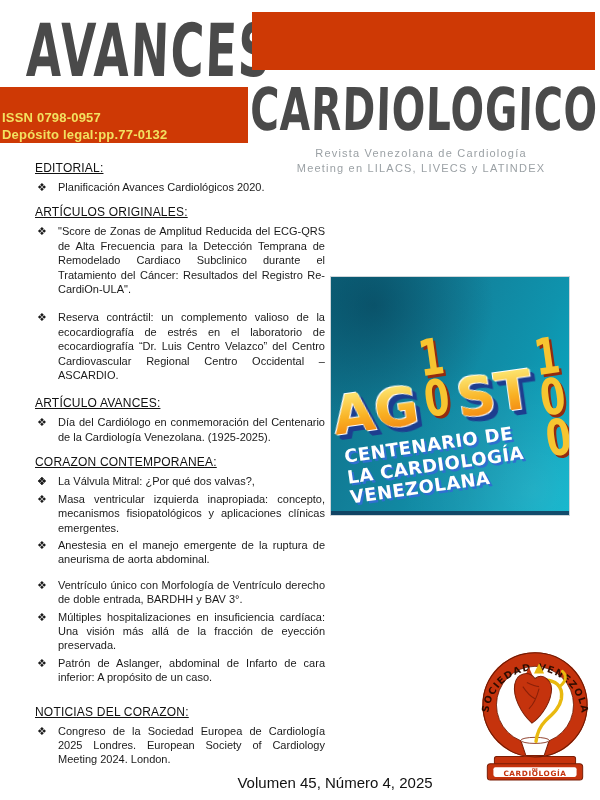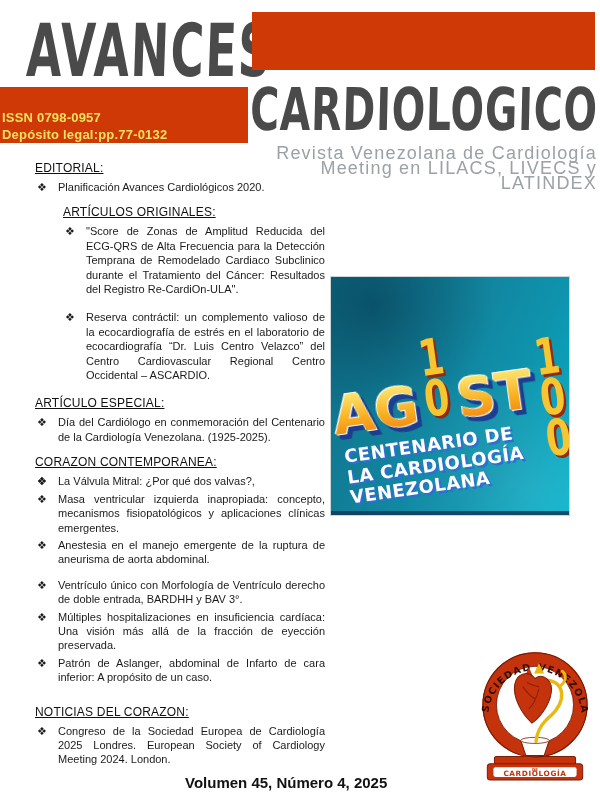--- a/index.html
+++ b/index.html
@@ -10,33 +10,33 @@
   .title-avances{position:absolute;left:28px;top:8px;
     font-family:"DejaVu Sans",sans-serif;font-weight:800;font-size:60px;color:#4a4a4a;
     transform:scale(0.76,1.22) skewX(-3deg);transform-origin:left top;letter-spacing:2px;white-space:nowrap;}
   .red-block-top{position:absolute;left:252px;top:12px;width:343px;height:58px;background:#ce3905;}
   .issn-band{position:absolute;left:0;top:87px;width:248px;height:56px;background:#ce3905;
     display:flex;flex-direction:column;justify-content:flex-end;padding-left:2px;box-sizing:border-box;}
   .issn-band div{color:#f2e160;font-weight:bold;font-size:13px;line-height:17px;letter-spacing:.2px;}
   .title-cardio{position:absolute;left:251px;top:76px;
     font-family:"DejaVu Sans",sans-serif;font-weight:800;font-size:50px;color:#4a4a4a;
     transform:scale(0.79,1.18) skewX(-2deg);transform-origin:left top;letter-spacing:1px;white-space:nowrap;}
-  .tagline{position:absolute;left:245px;top:146px;width:352px;text-align:right;
-    color:#9ba1a5;font-size:18px;line-height:15px;letter-spacing:1.2px;}
+  .tagline{position:absolute;left:245px;top:146px;width:352px;text-align:center;
+    color:#9ba1a5;font-size:11px;line-height:15px;letter-spacing:1.2px;}
 
   
   .toc{position:absolute;left:35px;top:161px;width:290px;}
   .toc-heading{font-weight:normal;font-size:12px;line-height:15px;text-decoration:underline;
     margin-bottom:4px;letter-spacing:.2px;color:#111;}
   .toc-section{margin-bottom:11px;}
   .toc-item{position:relative;padding-left:23px;margin-bottom:3px;font-size:11px;
     line-height:14.4px;text-align:justify;color:#1a1a1a;}
   .toc-item .bullet{position:absolute;left:2px;top:0;font-size:11px;color:#1a1a1a;}
   .articulos-originales .toc-item{margin-bottom:14px;}
-  .articulos-originales{margin-bottom:4px;margin-left:28px;}
+  .articulos-originales{margin-bottom:4px;}
   .noticias{margin-top:20px;}
 
   
   .poster{position:absolute;left:330px;top:276px;width:238px;height:238px;overflow:hidden;
     border:1px solid #cfd6da;
     background:linear-gradient(115deg,#0d6e87 0%,#12829c 40%,#0f93ad 68%,#06b3cb 100%);}
   .poster::before{content:"";position:absolute;inset:0;
     background:radial-gradient(circle at 18% 12%,rgba(0,25,45,.38),transparent 42%),
                radial-gradient(circle at 85% 90%,rgba(255,255,255,.10),transparent 45%);}
   .poster::after{content:"";position:absolute;left:0;right:0;bottom:0;height:4px;background:#123a5a;opacity:.85;}
@@ -50,22 +50,22 @@
   .digit{font-family:"DejaVu Sans",sans-serif;font-weight:900;font-size:50px;line-height:41px;
     color:#f7c530;text-shadow:3px 3px 0 #942b10;transform:scaleX(.72);}
   .stack-mid{transform:translateY(-24px);}
   .stack-right{transform:translateY(12px);}
   .poster-caption{position:absolute;left:12px;top:170px;transform:rotate(-8deg);transform-origin:left top;}
   .poster-caption div{color:#ffffff;font-family:"DejaVu Sans",sans-serif;font-weight:900;
     font-size:18px;line-height:20.5px;letter-spacing:.5px;text-shadow:2px 2.5px 0 #2f6fd0;white-space:nowrap;}
 
   
   .logo{position:absolute;left:474px;top:642px;width:122px;height:142px;}
-  .footer-line{position:absolute;left:185px;top:774px;width:300px;
-    font-weight:bold;font-size:15px;color:#111;}
+  .footer-line{position:absolute;left:185px;top:774px;width:300px;text-align:center;
+    font-weight:normal;font-size:15px;color:#111;}
 </style>
 </head>
 <body>
 
 <div class="page">
 
   <div class="title-avances">AVANCES</div>
   <div class="red-block-top"></div>
   <div class="issn-band">
     <div>ISSN 0798-0957</div>
@@ -81,21 +81,21 @@
       <div class="toc-section editorial">
         <div class="toc-heading">EDITORIAL:</div>
         <div class="toc-item"><span class="bullet">❖</span><span>Planificación Avances Cardiológicos 2020.</span></div>
       </div>
       <div class="toc-section articulos-originales">
         <div class="toc-heading">ARTÍCULOS ORIGINALES:</div>
         <div class="toc-item"><span class="bullet">❖</span><span>"Score de Zonas de Amplitud Reducida del ECG-QRS de Alta Frecuencia para la Detección Temprana de Remodelado Cardiaco Subclinico durante el Tratamiento del Cáncer: Resultados del Registro Re-CardiOn-ULA".</span></div>
         <div class="toc-item"><span class="bullet">❖</span><span>Reserva contráctil: un complemento valioso de la ecocardiografía de estrés en el laboratorio de ecocardiografía “Dr. Luis Centro Velazco” del Centro Cardiovascular Regional Centro Occidental – ASCARDIO.</span></div>
       </div>
       <div class="toc-section articulo-especial">
-        <div class="toc-heading">ARTÍCULO ESPECIAL:</div>
+        <div class="toc-heading">ARTÍCULO AVANCES:</div>
         <div class="toc-item"><span class="bullet">❖</span><span>Día del Cardiólogo en conmemoración del Centenario de la Cardiología Venezolana.   (1925-2025).</span></div>
       </div>
       <div class="toc-section revision">
         <div class="toc-heading">CORAZON CONTEMPORANEA:</div>
         <div class="toc-item"><span class="bullet">❖</span></div>
         <div class="toc-item"><span class="bullet">❖</span><span>La Válvula Mitral: ¿Por qué dos valvas?,</span></div>
         <div class="toc-item"><span class="bullet">❖</span><span>Masa ventricular izquierda inapropiada: concepto, mecanismos fisiopatológicos y aplicaciones clínicas emergentes.</span></div>
         <div class="toc-item"><span class="bullet">❖</span><span>Anestesia en el manejo emergente de la ruptura de aneurisma de aorta abdominal.</span></div>
       </div>
       <div class="toc-section casos">

